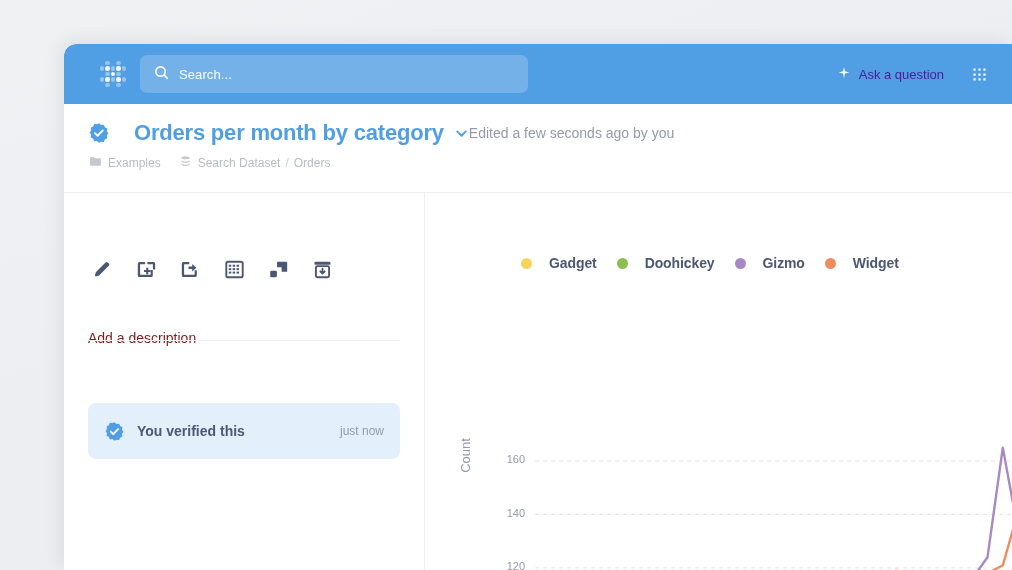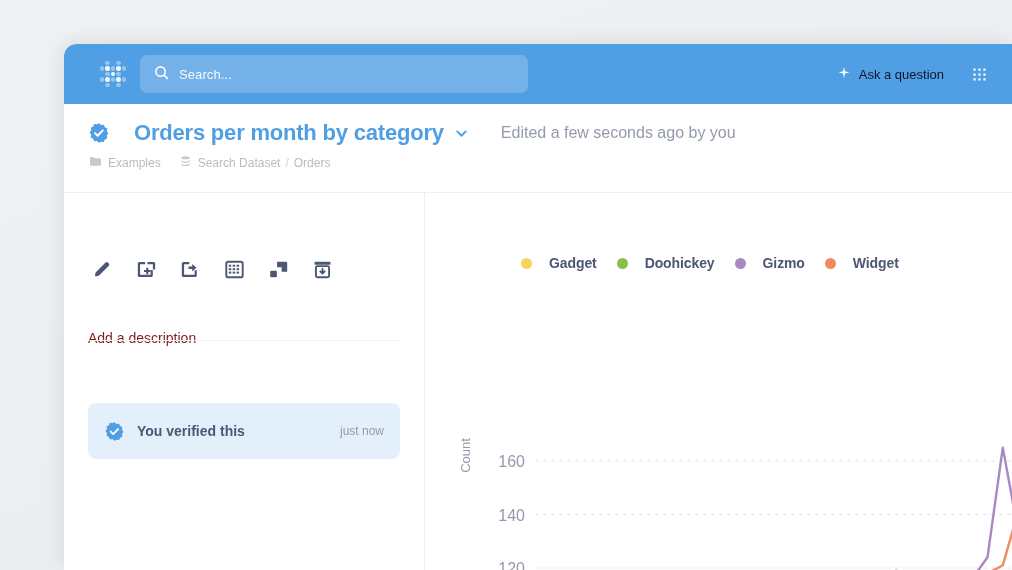--- a/index.html
+++ b/index.html
@@ -60,36 +60,36 @@
   .searchbox .ph {
     color: #ffffff; font-size: 13px; margin-left: 10px;
     opacity: 0.95; letter-spacing: .1px;
   }
   .nav-right {
     margin-left: auto; display: flex; align-items: center;
     gap: 0px; padding-right: 0px; height: 100%;
   }
   .ask {
     display: flex; align-items: center; gap: 8px;
-    color: #0f172a; font-size: 13px; font-weight: 400;
+    color: #4c1d95; font-size: 13px; font-weight: 400;
     padding: 0 14px; white-space: nowrap;
   }
   .nav-ico { padding: 0 14px; display:flex; align-items:center; color:#fff; }
 
   
   .header { position: absolute; left: 0; top: 60px; width: 948px; height: 88px; background:#fff; }
   .title-row { position:absolute; left: 24px; top: 16px; display:flex; align-items:center; gap:0; }
   .verified-badge { width: 22px; height: 22px; flex:0 0 auto; }
   .q-title {
     font-size: 22px; font-weight: bold; color: #509EE3;
     margin-left: 24px; letter-spacing: -0.2px; white-space: nowrap;
   }
   .caret { margin-left: 10px; display:flex; align-items:center; }
   .edited {
-    margin-left: 32px; font-size: 16px; color: #949AAB; white-space: nowrap;
+    font-size: 14px; color: #949AAB; white-space: nowrap;
   }
   .crumbs {
     position:absolute; left: 25px; top: 51px;
     display:flex; align-items:center; font-size: 12px; color:#B8BBC3;
   }
   .crumbs .c { display:flex; align-items:center; gap:6px; }
   .crumbs .gap { width: 18px; }
   .crumbs .sep { margin: 0 5px; color:#CDD0D6; }
 
   .hline { position:absolute; left:0; top:148px; width:948px; height:1px; background:#EDEFF1; }
@@ -125,21 +125,21 @@
 
   .plot { position:absolute; left:0; top:95px; width:587px; height:326px; }
   .ylab {
     position:absolute; left:-20px; top:160px;
     transform: rotate(-90deg);
     font-size:13px; color:#949AAB;
     width:120px; text-align:center;
   }
   .ytick {
     position:absolute; right:0; width:60px; text-align:right;
-    font-size:16px; color:#949AAB;
+    font-size:11px; color:#949AAB;
   }
 </style>
 </head>
 <body>
 
 <div id="root">
   <div class="window">
 
     <div class="navbar">
 

